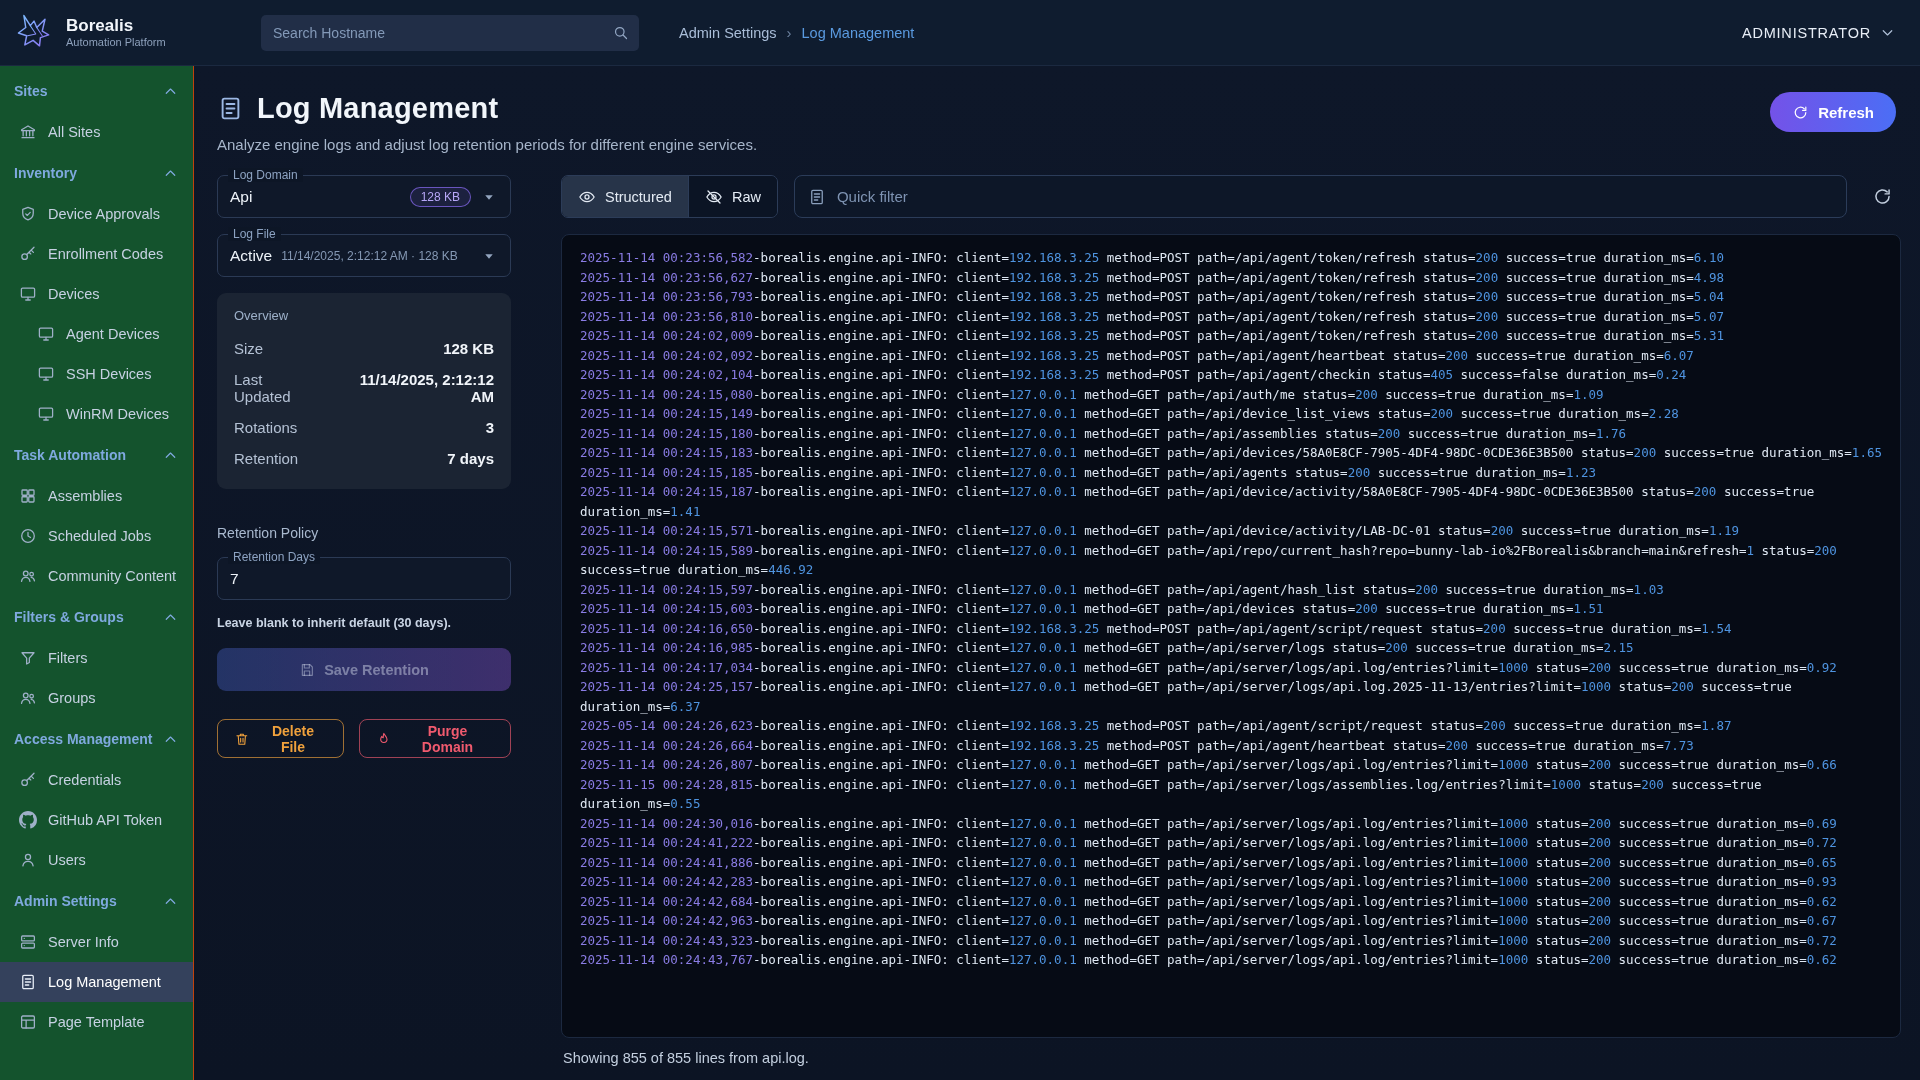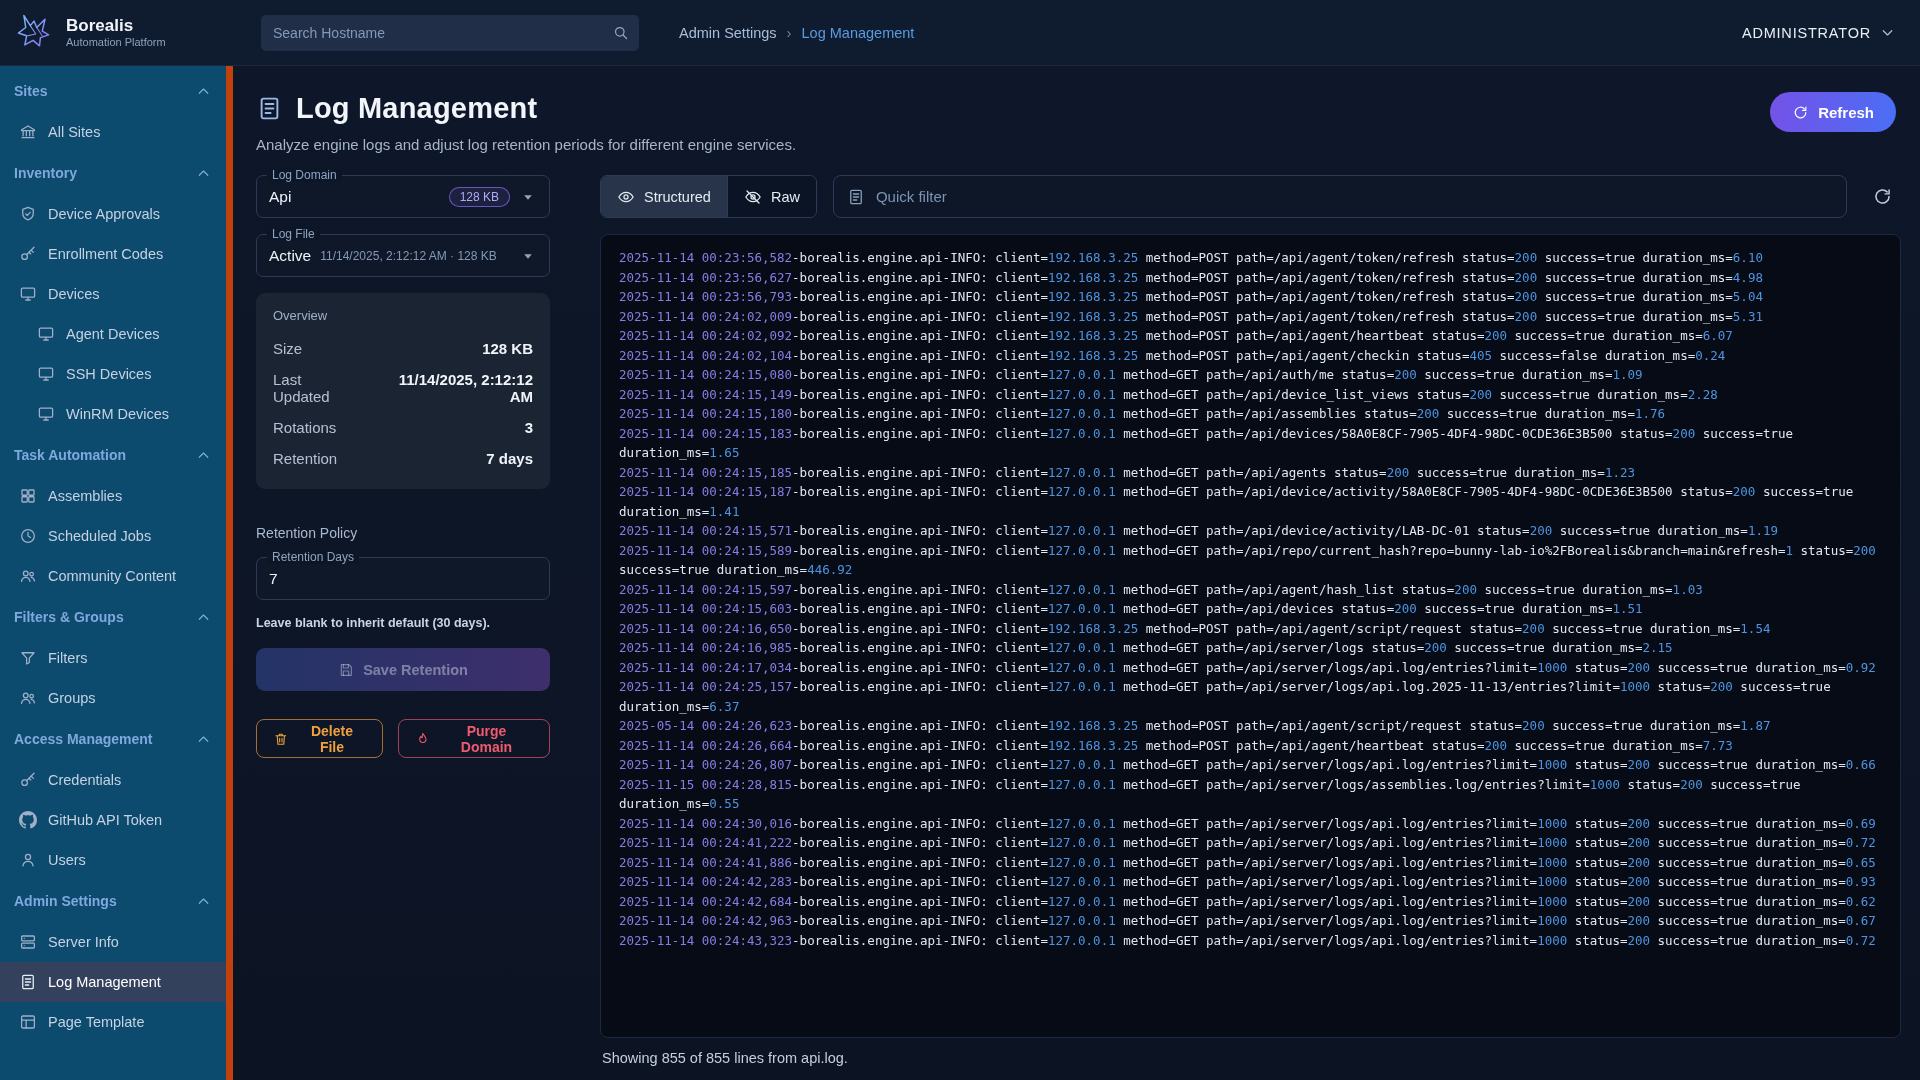--- a/index.html
+++ b/index.html
@@ -18,21 +18,21 @@
   .search-icon{position:absolute;right:10px;width:17px;height:17px;color:#93a7c4}
   .breadcrumb{margin-left:40px;display:flex;align-items:center;gap:10px;font-size:14.5px}
   .bc-root{color:#a9bdd8}
   .bc-sep{color:#6d82a0;font-size:15px}
   .bc-current{color:#5a9ae0}
   .account{margin-left:auto;margin-right:24px;display:flex;align-items:center;gap:8px;font-size:14.5px;font-weight:400;letter-spacing:.8px;color:#e8eef7;cursor:pointer}
   .account .icon{width:17px;height:17px;color:#aebfd6}
 
   
   .layout{display:flex;height:1014px}
-  .sidebar{width:233px;flex:none;background:#0c4a6e;border-right:7px solid #c2410c;padding-top:4px;overflow:hidden}
+  .sidebar{width:194px;flex:none;background:#14532d;border-right:1px solid #c2410c;padding-top:4px;overflow:hidden}
   .sb-header{height:42px;display:flex;align-items:center;justify-content:space-between;padding:0 14px;color:#7fa9de;font-weight:700;font-size:14px;cursor:pointer}
   .sb-header .sb-chev{width:17px;height:17px;color:#7fa9de}
   .sb-item{height:40px;display:flex;align-items:center;gap:11px;padding:0 14px 0 19px;color:#c6d1e2;font-size:14.5px;cursor:pointer;white-space:nowrap}
   .sb-item.indent{padding-left:37px}
   .sb-item.active{background:#34415c;color:#ffffff}
   .sb-icon{width:18px;height:18px;color:#9fb0c8;flex:none;display:inline-flex}
   .sb-item.active .sb-icon{color:#e8eef7}
 
   .main{flex:1;min-width:0;display:flex;flex-direction:column;background:linear-gradient(180deg,#0e1729 0%,#0c1424 100%)}
 
@@ -516,20 +516,21 @@
                   <path d="M19.5 12a7.5 7.5 0 11-2.2-5.3M19.5 4.5V9H15"></path>
                 </svg>
               </span>
           </button>
         </div>
 
         <div class="log-box">
             <div class="log-line"><span class="ts">2025-11-14 00:23:56,582</span>-borealis.engine.api-INFO: client=<span class="num">192.168.3.25</span> method=POST path=/api/agent/token/refresh status=<span class="num">200</span> success=true duration_ms=<span class="num">6.10</span></div>
             <div class="log-line"><span class="ts">2025-11-14 00:23:56,627</span>-borealis.engine.api-INFO: client=<span class="num">192.168.3.25</span> method=POST path=/api/agent/token/refresh status=<span class="num">200</span> success=true duration_ms=<span class="num">4.98</span></div>
             <div class="log-line"><span class="ts">2025-11-14 00:23:56,793</span>-borealis.engine.api-INFO: client=<span class="num">192.168.3.25</span> method=POST path=/api/agent/token/refresh status=<span class="num">200</span> success=true duration_ms=<span class="num">5.04</span></div>
+            <div class="log-line"><span class="ts">2025-11-14 00:23:56,810</span>-borealis.engine.api-INFO: client=<span class="num">192.168.3.25</span> method=POST path=/api/agent/token/refresh status=<span class="num">200</span> success=true duration_ms=<span class="num">5.07</span></div>
             <div class="log-line"><span class="ts">2025-11-14 00:24:02,009</span>-borealis.engine.api-INFO: client=<span class="num">192.168.3.25</span> method=POST path=/api/agent/token/refresh status=<span class="num">200</span> success=true duration_ms=<span class="num">5.31</span></div>
             <div class="log-line"><span class="ts">2025-11-14 00:24:02,092</span>-borealis.engine.api-INFO: client=<span class="num">192.168.3.25</span> method=POST path=/api/agent/heartbeat status=<span class="num">200</span> success=true duration_ms=<span class="num">6.07</span></div>
             <div class="log-line"><span class="ts">2025-11-14 00:24:02,104</span>-borealis.engine.api-INFO: client=<span class="num">192.168.3.25</span> method=POST path=/api/agent/checkin status=<span class="num">405</span> success=false duration_ms=<span class="num">0.24</span></div>
             <div class="log-line"><span class="ts">2025-11-14 00:24:15,080</span>-borealis.engine.api-INFO: client=<span class="num">127.0.0.1</span> method=GET path=/api/auth/me status=<span class="num">200</span> success=true duration_ms=<span class="num">1.09</span></div>
             <div class="log-line"><span class="ts">2025-11-14 00:24:15,149</span>-borealis.engine.api-INFO: client=<span class="num">127.0.0.1</span> method=GET path=/api/device_list_views status=<span class="num">200</span> success=true duration_ms=<span class="num">2.28</span></div>
             <div class="log-line"><span class="ts">2025-11-14 00:24:15,180</span>-borealis.engine.api-INFO: client=<span class="num">127.0.0.1</span> method=GET path=/api/assemblies status=<span class="num">200</span> success=true duration_ms=<span class="num">1.76</span></div>
             <div class="log-line"><span class="ts">2025-11-14 00:24:15,183</span>-borealis.engine.api-INFO: client=<span class="num">127.0.0.1</span> method=GET path=/api/devices/58A0E8CF-7905-4DF4-98DC-0CDE36E3B500 status=<span class="num">200</span> success=true duration_ms=<span class="num">1.65</span></div>
             <div class="log-line"><span class="ts">2025-11-14 00:24:15,185</span>-borealis.engine.api-INFO: client=<span class="num">127.0.0.1</span> method=GET path=/api/agents status=<span class="num">200</span> success=true duration_ms=<span class="num">1.23</span></div>
             <div class="log-line"><span class="ts">2025-11-14 00:24:15,187</span>-borealis.engine.api-INFO: client=<span class="num">127.0.0.1</span> method=GET path=/api/device/activity/58A0E8CF-7905-4DF4-98DC-0CDE36E3B500 status=<span class="num">200</span> success=true duration_ms=<span class="num">1.41</span></div>
             <div class="log-line"><span class="ts">2025-11-14 00:24:15,571</span>-borealis.engine.api-INFO: client=<span class="num">127.0.0.1</span> method=GET path=/api/device/activity/LAB-DC-01 status=<span class="num">200</span> success=true duration_ms=<span class="num">1.19</span></div>
@@ -544,19 +545,20 @@
             <div class="log-line"><span class="ts">2025-11-14 00:24:26,664</span>-borealis.engine.api-INFO: client=<span class="num">192.168.3.25</span> method=POST path=/api/agent/heartbeat status=<span class="num">200</span> success=true duration_ms=<span class="num">7.73</span></div>
             <div class="log-line"><span class="ts">2025-11-14 00:24:26,807</span>-borealis.engine.api-INFO: client=<span class="num">127.0.0.1</span> method=GET path=/api/server/logs/api.log/entries?limit=<span class="num">1000</span> status=<span class="num">200</span> success=true duration_ms=<span class="num">0.66</span></div>
             <div class="log-line"><span class="ts">2025-11-15 00:24:28,815</span>-borealis.engine.api-INFO: client=<span class="num">127.0.0.1</span> method=GET path=/api/server/logs/assemblies.log/entries?limit=<span class="num">1000</span> status=<span class="num">200</span> success=true duration_ms=<span class="num">0.55</span></div>
             <div class="log-line"><span class="ts">2025-11-14 00:24:30,016</span>-borealis.engine.api-INFO: client=<span class="num">127.0.0.1</span> method=GET path=/api/server/logs/api.log/entries?limit=<span class="num">1000</span> status=<span class="num">200</span> success=true duration_ms=<span class="num">0.69</span></div>
             <div class="log-line"><span class="ts">2025-11-14 00:24:41,222</span>-borealis.engine.api-INFO: client=<span class="num">127.0.0.1</span> method=GET path=/api/server/logs/api.log/entries?limit=<span class="num">1000</span> status=<span class="num">200</span> success=true duration_ms=<span class="num">0.72</span></div>
             <div class="log-line"><span class="ts">2025-11-14 00:24:41,886</span>-borealis.engine.api-INFO: client=<span class="num">127.0.0.1</span> method=GET path=/api/server/logs/api.log/entries?limit=<span class="num">1000</span> status=<span class="num">200</span> success=true duration_ms=<span class="num">0.65</span></div>
             <div class="log-line"><span class="ts">2025-11-14 00:24:42,283</span>-borealis.engine.api-INFO: client=<span class="num">127.0.0.1</span> method=GET path=/api/server/logs/api.log/entries?limit=<span class="num">1000</span> status=<span class="num">200</span> success=true duration_ms=<span class="num">0.93</span></div>
             <div class="log-line"><span class="ts">2025-11-14 00:24:42,684</span>-borealis.engine.api-INFO: client=<span class="num">127.0.0.1</span> method=GET path=/api/server/logs/api.log/entries?limit=<span class="num">1000</span> status=<span class="num">200</span> success=true duration_ms=<span class="num">0.62</span></div>
             <div class="log-line"><span class="ts">2025-11-14 00:24:42,963</span>-borealis.engine.api-INFO: client=<span class="num">127.0.0.1</span> method=GET path=/api/server/logs/api.log/entries?limit=<span class="num">1000</span> status=<span class="num">200</span> success=true duration_ms=<span class="num">0.67</span></div>
             <div class="log-line"><span class="ts">2025-11-14 00:24:43,323</span>-borealis.engine.api-INFO: client=<span class="num">127.0.0.1</span> method=GET path=/api/server/logs/api.log/entries?limit=<span class="num">1000</span> status=<span class="num">200</span> success=true duration_ms=<span class="num">0.72</span></div>
+            <div class="log-line"><span class="ts">2025-11-14 00:24:43,767</span>-borealis.engine.api-INFO: client=<span class="num">127.0.0.1</span> method=GET path=/api/server/logs/api.log/entries?limit=<span class="num">1000</span> status=<span class="num">200</span> success=true duration_ms=<span class="num">0.62</span></div>
           </div>
 
         <div class="log-footer">Showing 855 of 855 lines from api.log.</div>
       </section>
     </div>
   </main>
 </div>
 
 </body></html>

